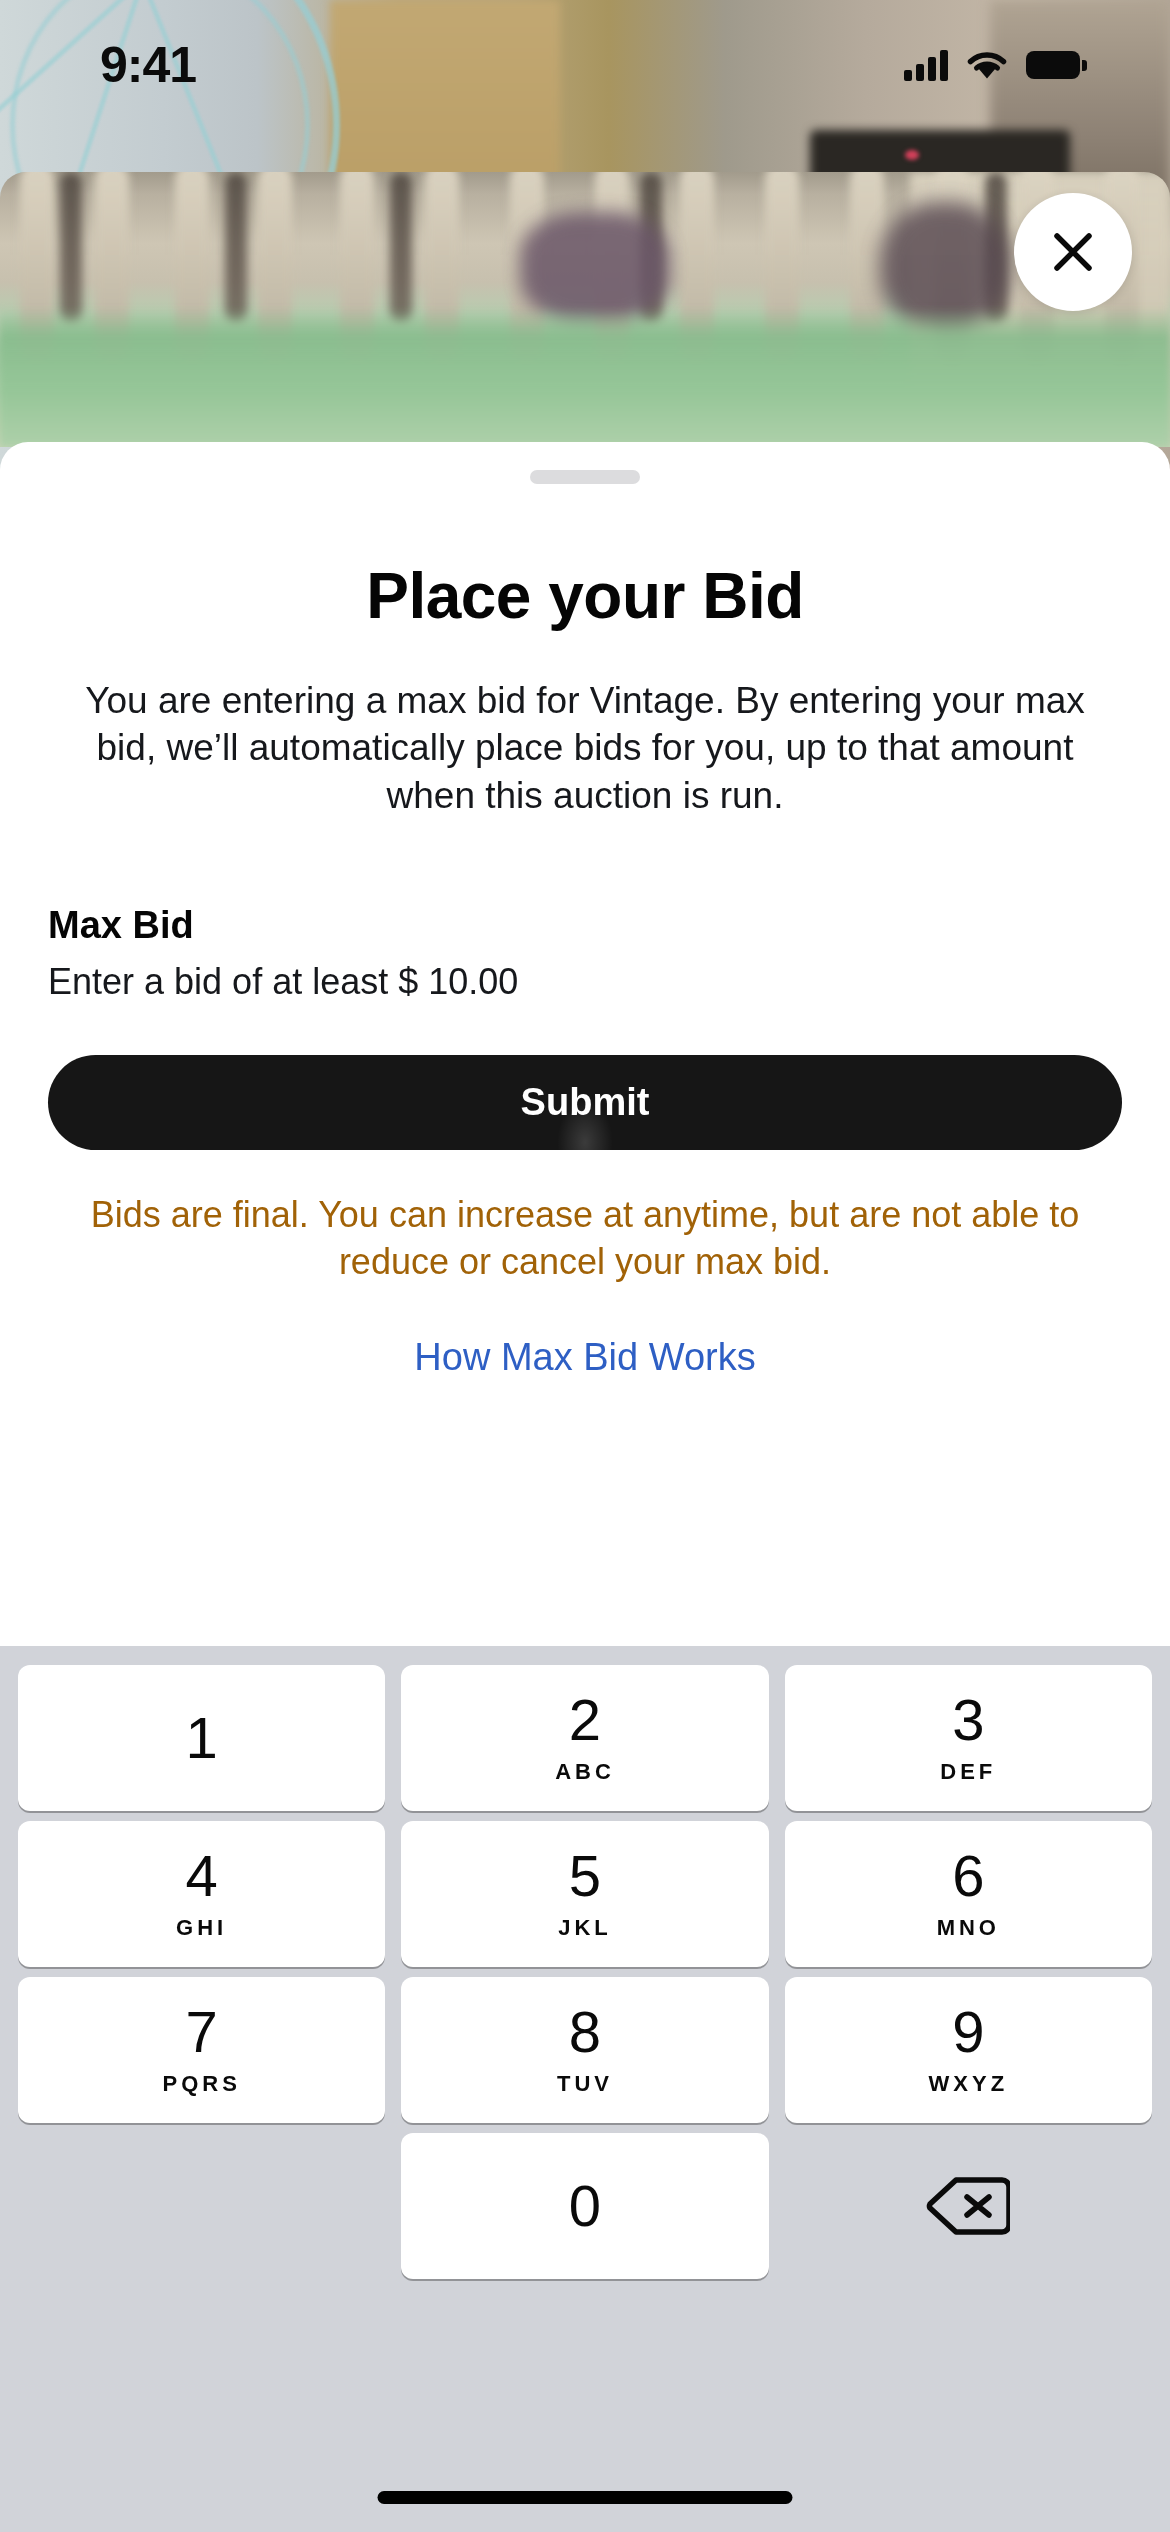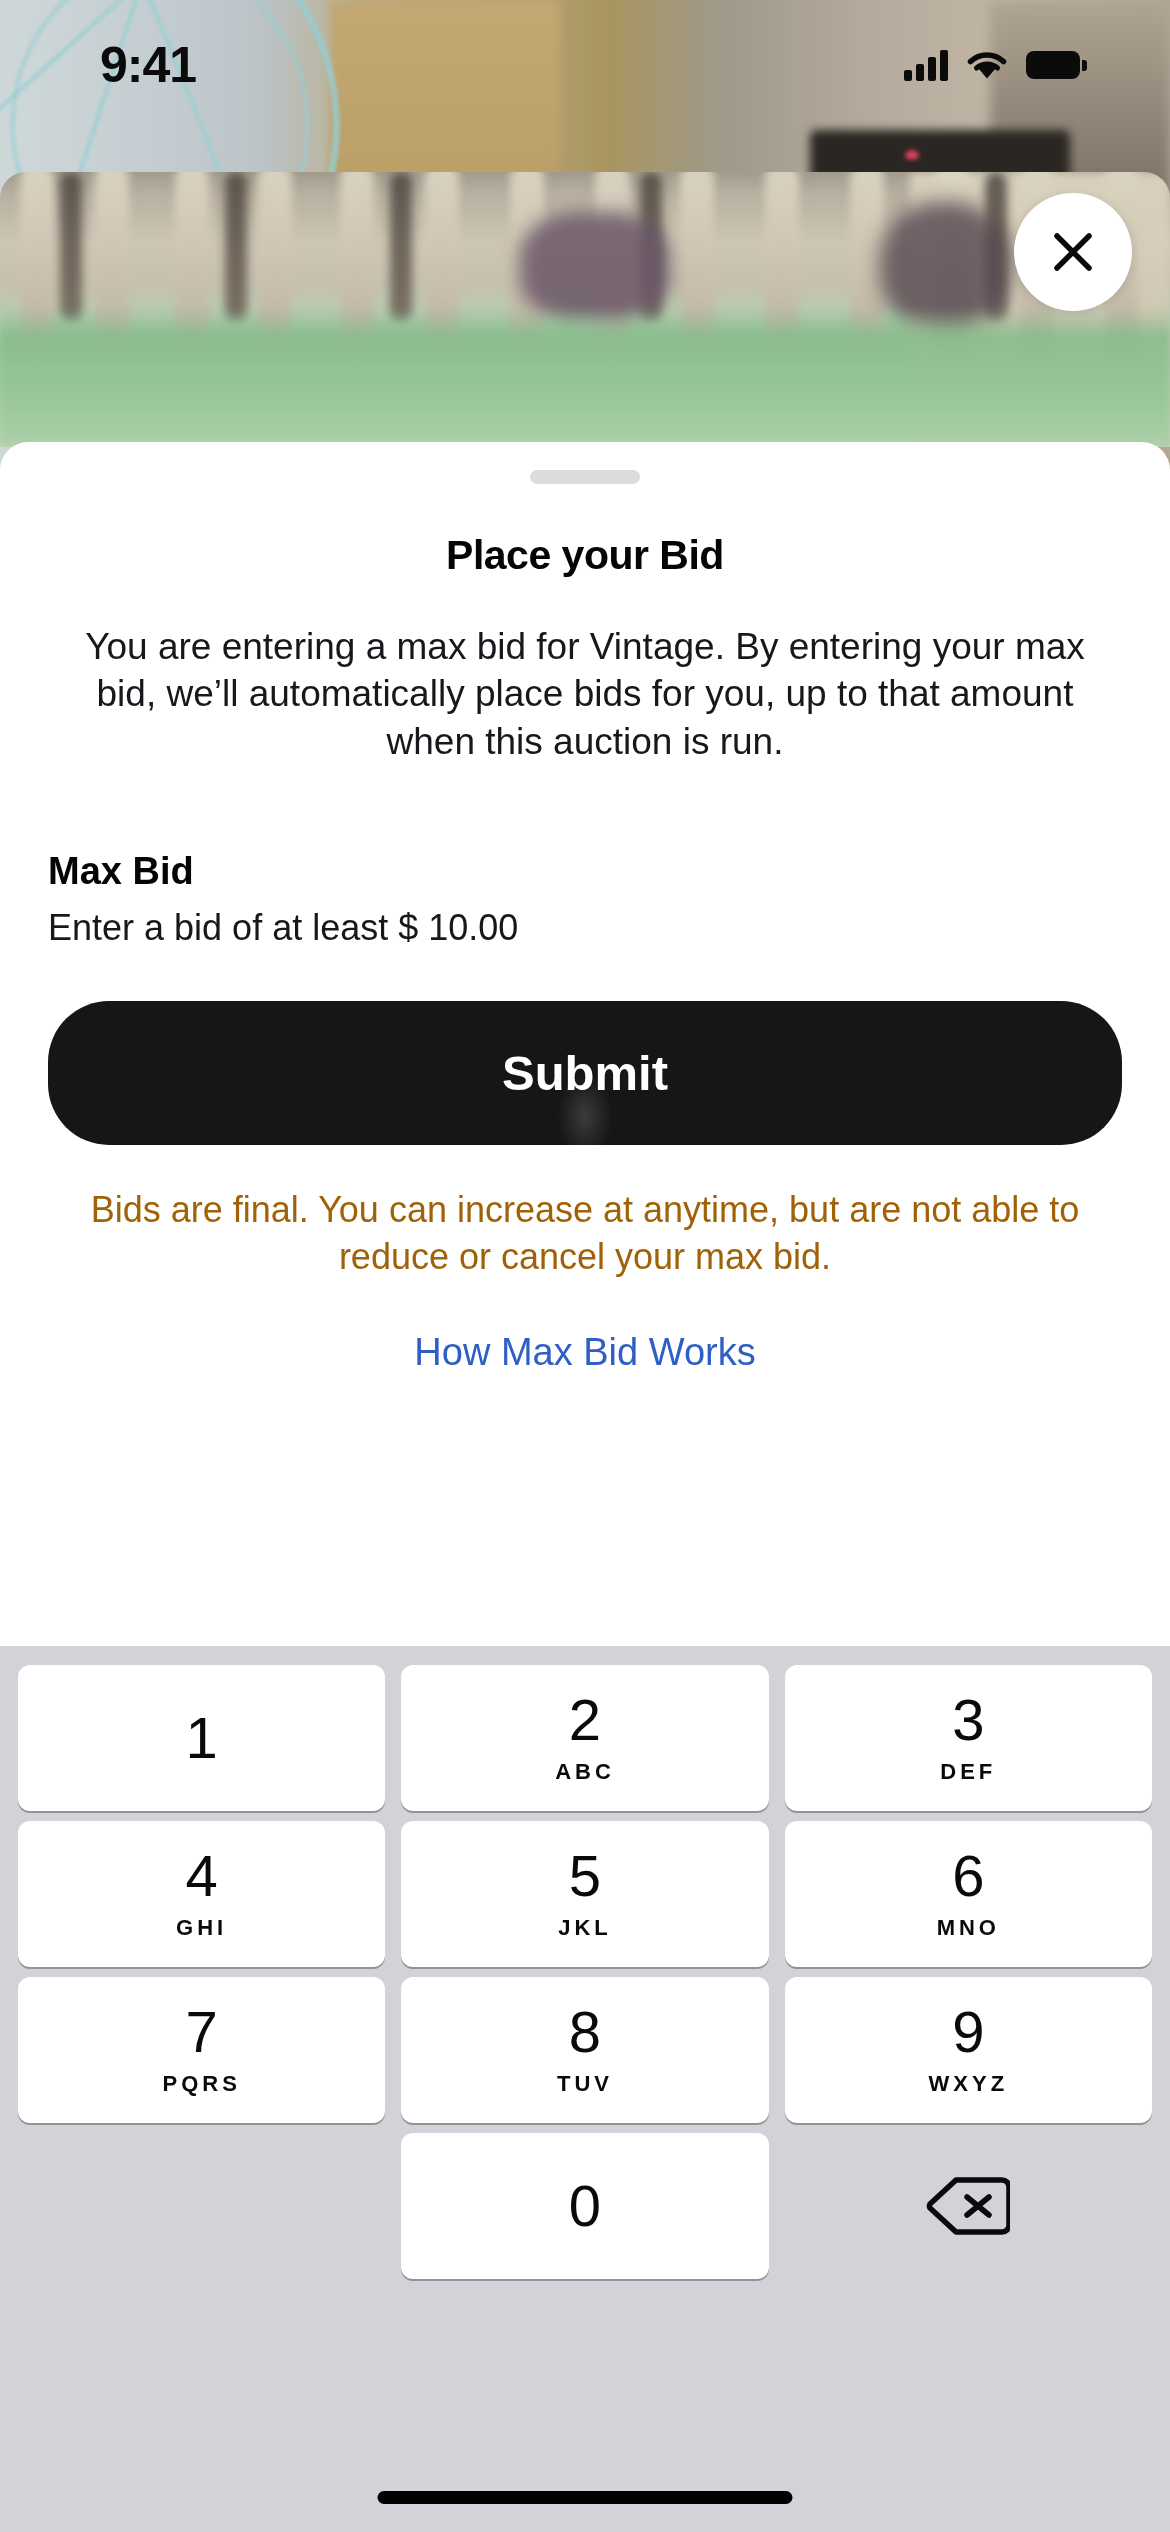--- a/index.html
+++ b/index.html
@@ -165,22 +165,22 @@
   
   .sheet {
     position:absolute; left:0; top:442px; width:1170px; height:1204px;
     background:#ffffff; border-radius:28px 28px 0 0; z-index:45;
   }
   .grabber {
     width:110px; height:14px; border-radius:7px; background:#dcdcde;
     margin:28px auto 0;
   }
   .sheet-title {
-    text-align:center; font-size:41px; font-weight:700; color:#050505;
-    letter-spacing:-.5px; margin-top:48px;
+    text-align:center; font-size:64px; font-weight:700; color:#050505;
+    letter-spacing:-.5px; margin-top:75px;
   }
   .sheet-desc {
     margin:44px 60px 0; text-align:center; font-size:37px; line-height:1.28;
     color:#16181c;
   }
   .sheet-desc b { font-weight:400;text-align:right; }
 
   .field-label {
     margin:85px 0 0 48px; font-size:38px; font-weight:700; color:#050505;
   }
@@ -188,23 +188,23 @@
     margin:14px 12px 0 48px; font-size:36px; color:#16181c;
   }
   .bid-input {
     margin:40px 48px 0; height:130px; border:2px solid #e6e6e9;
     border-radius:26px; background:#fff;
     display:flex; align-items:center; padding-left:48px;
     font-size:42px; color:#111;
     box-shadow:0 1px 2px rgba(0,0,0,.03);
   }
   .submit-btn {
-    position:relative; margin:52px 48px 0; height:144px; border-radius:61px;
+    position:relative; margin:52px 48px 0; height:95px; border-radius:61px;
     background:#161616; display:flex; align-items:center; justify-content:center;
-    font-size:49px; font-weight:700; color:#ffffff; overflow:hidden;
+    font-size:38px; font-weight:700; color:#ffffff; overflow:hidden;
   }
   .submit-ripple {
     position:absolute; left:50%; top:56%; width:56px; height:86px;
     transform:translate(-50%,-10%);
     background:radial-gradient(ellipse at center, rgba(255,255,255,.16), rgba(255,255,255,0) 70%);
     border-radius:50%;
   }
   .submit-label { position:relative; z-index:2; }
   .disclaimer {
     margin:42px 52px 0; text-align:center; font-size:36px; line-height:1.3;

